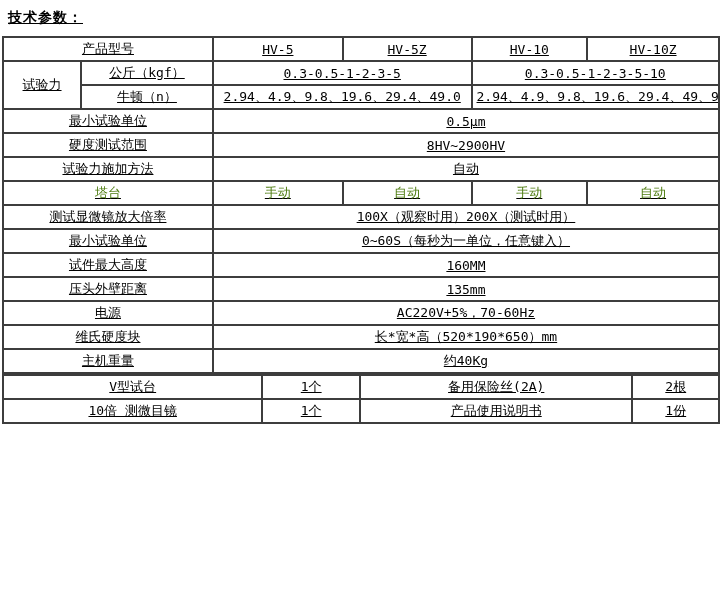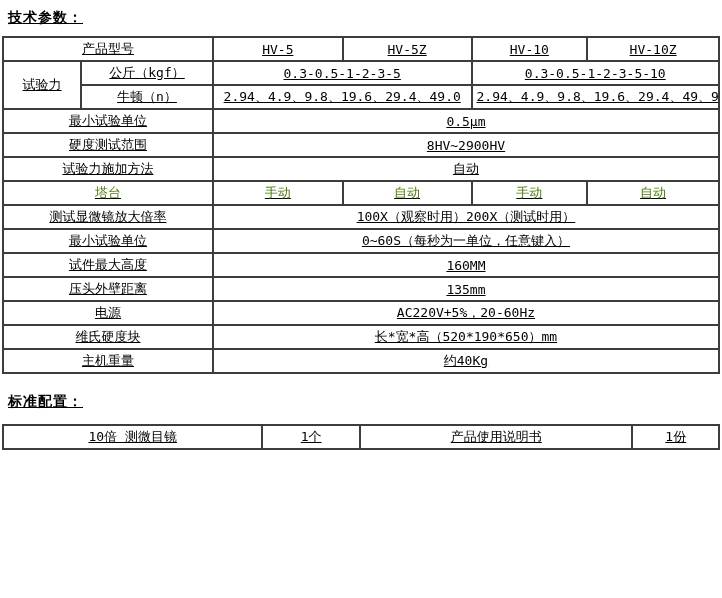--- a/index.html
+++ b/index.html
@@ -121,43 +121,48 @@
     <tr>
       <td colspan="2">试件最大高度</td>
       <td colspan="4">160MM</td>
     </tr>
     <tr>
       <td colspan="2">压头外壁距离</td>
       <td colspan="4">135mm</td>
     </tr>
     <tr>
       <td colspan="2">电源</td>
-      <td colspan="4">AC220V+5%，20-60Hz</td>
+      <td colspan="4">AC220V+5%，70-60Hz</td>
     </tr>
     <tr>
       <td colspan="2">维氏硬度块</td>
       <td colspan="4">长*宽*高（520*190*650）mm</td>
     </tr>
     <tr>
       <td colspan="2">主机重量</td>
       <td colspan="4">约40Kg</td>
     </tr>
   </tbody>
     </table>
 
-  <div class="section-title second">标准配置：</div>
 
   <table class="spec">
     <colgroup>
       <col style="width:258px">
         <col style="width:97px">
       <col style="width:271px">
         <col style="width:86px">
     </colgroup>
     <tbody>
+    <tr>
+      <td>V型试台</td>
+      <td>1个</td>
+      <td>备用保险丝(2A)</td>
+      <td>2根</td>
+    </tr>
     <tr>
       <td>10倍 测微目镜</td>
       <td>1个</td>
       <td>产品使用说明书</td>
       <td>1份</td>
     </tr>
   </tbody>
     </table>
 
 </div>

